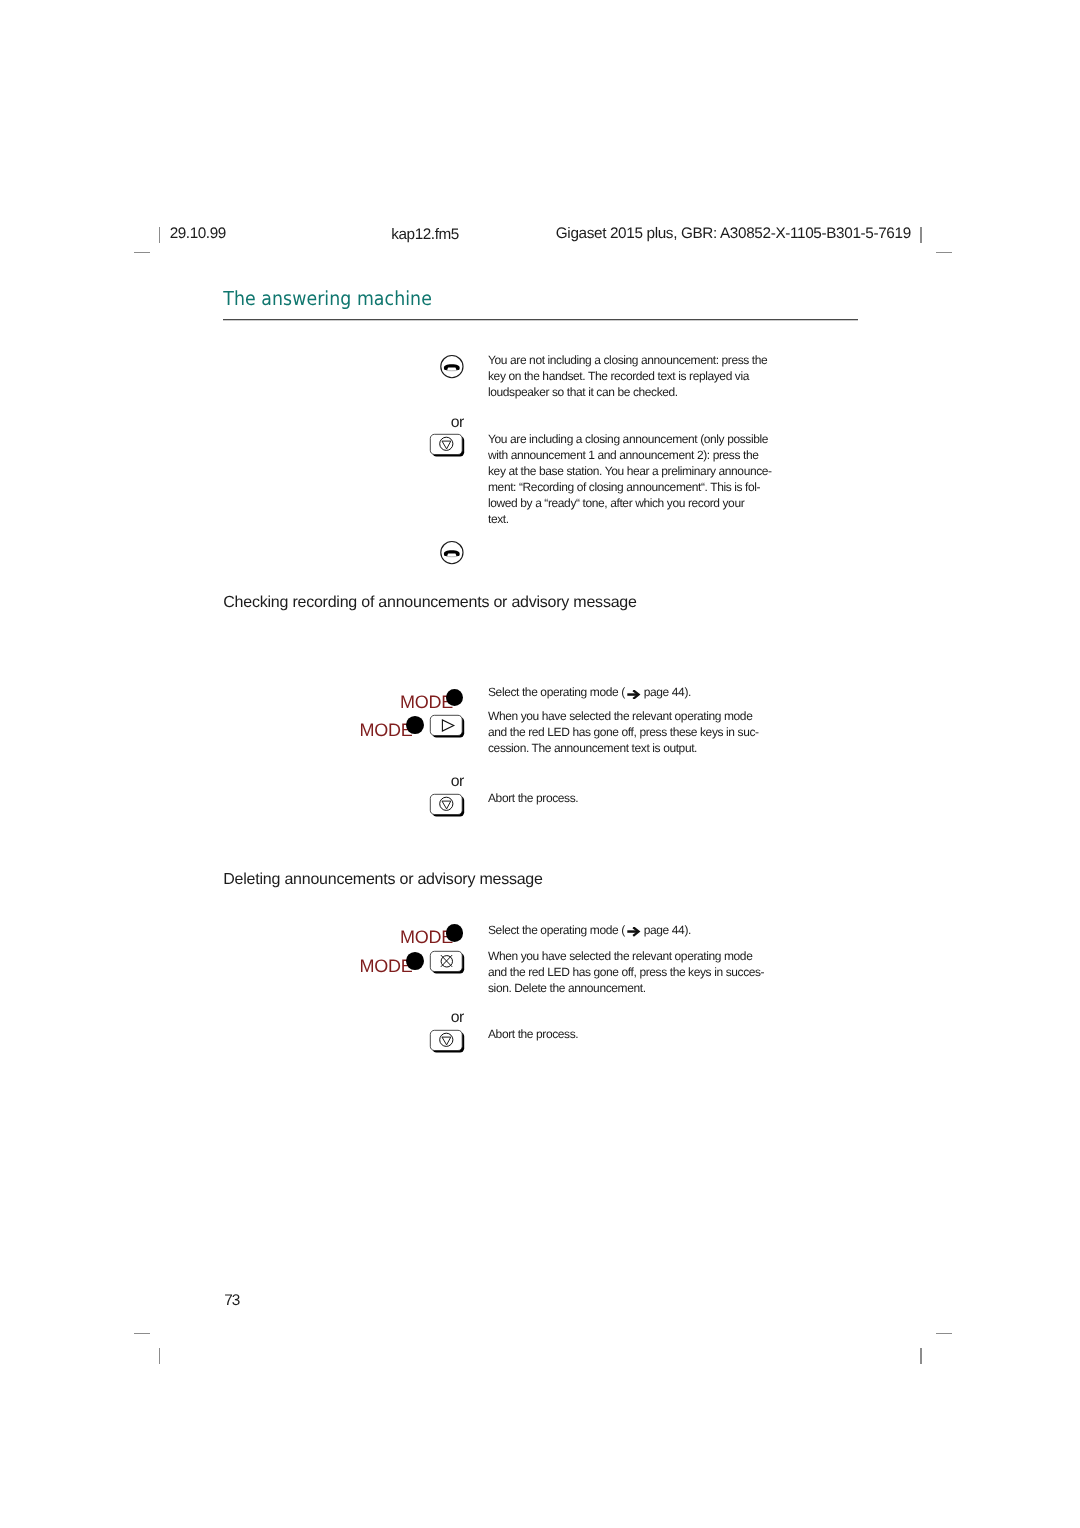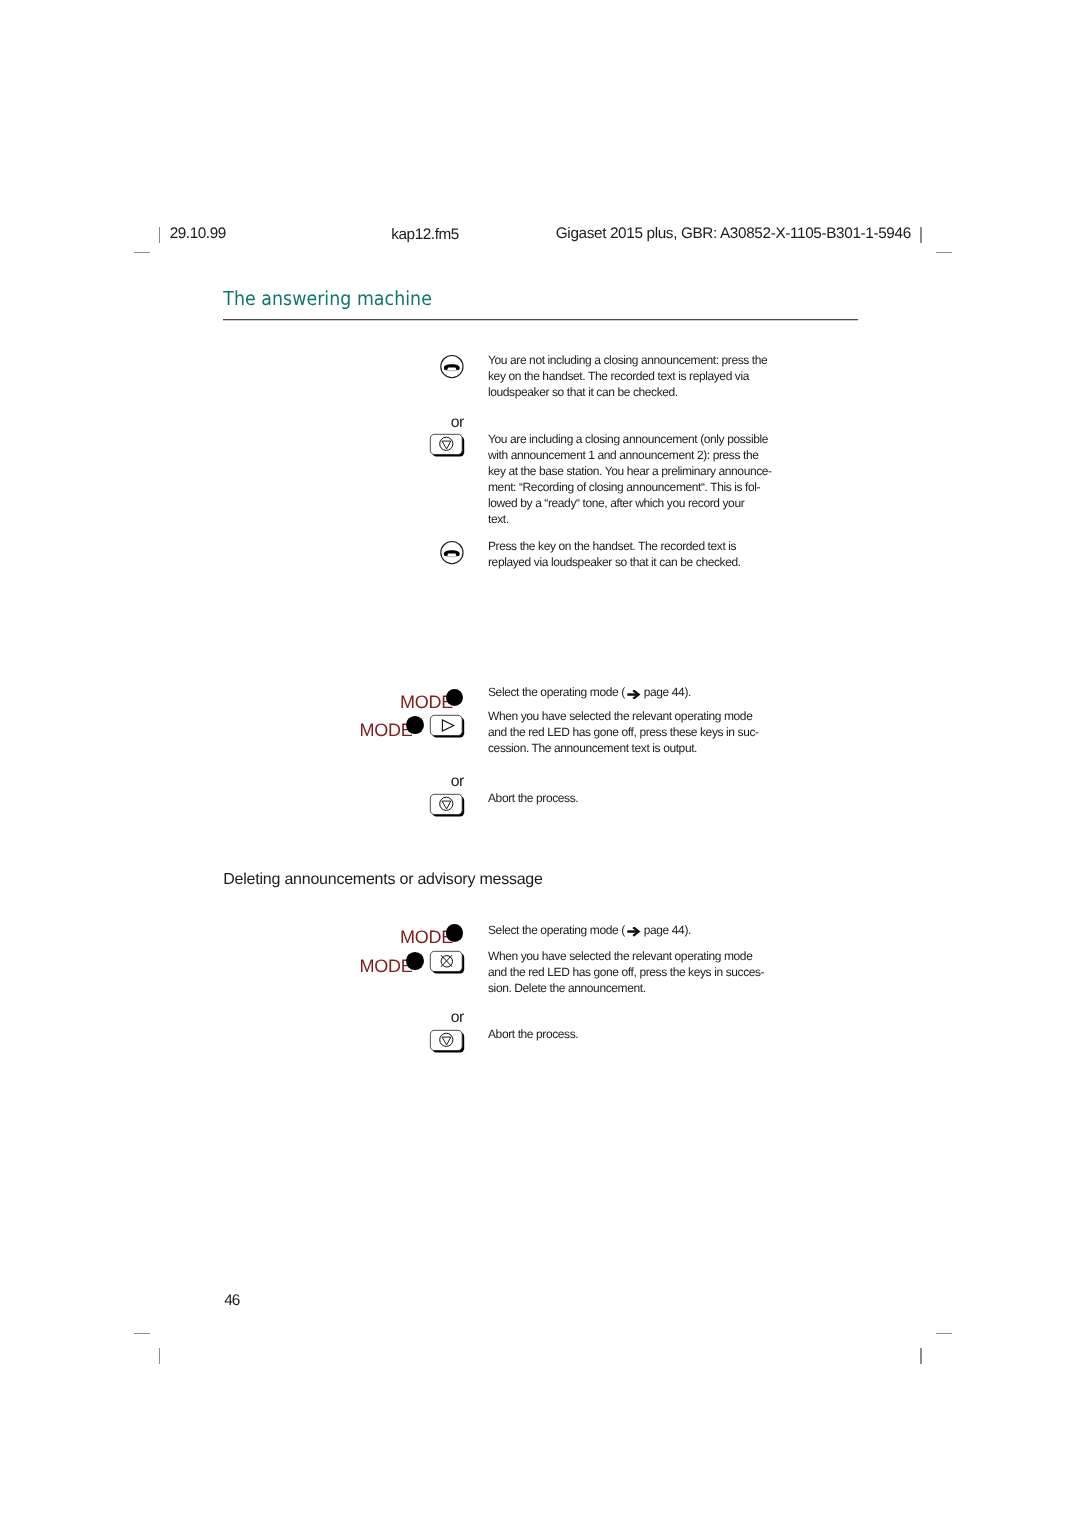--- a/index.html
+++ b/index.html
@@ -54,21 +54,21 @@
   <div class="cm cm-h" style="left:133.8px;top:222.6px;"></div>
   <div class="cm cm-v" style="left:920.4px;top:197.7px;"></div>
   <div class="cm cm-h" style="left:936px;top:222.6px;"></div>
   <div class="cm cm-h" style="left:133.8px;top:1303.6px;"></div>
   <div class="cm cm-v" style="left:159.2px;top:1319.1px;"></div>
   <div class="cm cm-h" style="left:936px;top:1303.6px;"></div>
   <div class="cm cm-v" style="left:920.4px;top:1319.1px;"></div>
 
   <div class="rh" id="rh-date">29.10.99</div>
   <div class="rh" id="rh-file">kap12.fm5</div>
-  <div class="rh" id="rh-ref">Gigaset 2015 plus, GBR: A30852-X-1105-B301-1-5946</div>
+  <div class="rh" id="rh-ref">Gigaset 2015 plus, GBR: A30852-X-1105-B301-5-7619</div>
 
   <div id="chapter-title">The answering machine</div>
   <div id="title-rule"></div>
 
   <svg class="icon" style="left:439px;top:325px;" width="26" height="26" viewBox="0 0 26 26">
     <circle cx="12.9" cy="12.6" r="11.1" fill="none" stroke="#1a1a1a" stroke-width="1.15"></circle>
     <path d="M12.8 10.3 C18.0 10.3 20.7 11.6 20.7 13.9 C20.7 15.5 20.0 16.1 18.7 16.1
              C17.5 16.1 16.9 15.6 16.9 14.7 C16.9 13.9 16.4 13.6 15.5 13.6
              L10.1 13.6 C9.2 13.6 8.7 13.9 8.7 14.7 C8.7 15.6 8.1 16.1 6.9 16.1
              C5.6 16.1 4.9 15.5 4.9 13.9 C4.9 11.6 7.6 10.3 12.8 10.3 Z" fill="#000"></path>
@@ -94,23 +94,22 @@
 text.</div>
 
   <svg class="icon" style="left:439px;top:511px;" width="26" height="26" viewBox="0 0 26 26">
     <circle cx="12.9" cy="12.6" r="11.1" fill="none" stroke="#1a1a1a" stroke-width="1.15"></circle>
     <path d="M12.8 10.3 C18.0 10.3 20.7 11.6 20.7 13.9 C20.7 15.5 20.0 16.1 18.7 16.1
              C17.5 16.1 16.9 15.6 16.9 14.7 C16.9 13.9 16.4 13.6 15.5 13.6
              L10.1 13.6 C9.2 13.6 8.7 13.9 8.7 14.7 C8.7 15.6 8.1 16.1 6.9 16.1
              C5.6 16.1 4.9 15.5 4.9 13.9 C4.9 11.6 7.6 10.3 12.8 10.3 Z" fill="#000"></path>
     <path d="M6.9 16.25 C9.0 16.9 16.6 16.9 18.7 16.25" fill="none" stroke="#9a9a9a" stroke-width="0.7"></path>
   </svg>
-  <div class="txt" style="top:509.0px;">Press the key on the handset. The recorded text is
-replayed via loudspeaker so that it can be checked.</div>
 
+  <div class="sub-h" style="top:564.5px;">Checking recording of announcements or advisory message</div>
 
   <div class="modelabel" style="left:400px;top:662.5px;">MODE</div>
   <div class="led" style="left:445.6px;top:659.5px;width:17.8px;height:17.8px;"></div>
   <div class="txt" style="top:655.0px;"><span>Select the operating mode (</span><svg class="arrow-glyph" width="13.4" height="9.6" viewBox="0 0 13.4 9.6">
         <path d="M0.3 4.55 L11.0 4.55" fill="none" stroke="#111111" stroke-width="2.5" stroke-linecap="butt"></path>
         <path d="M6.2 0.25 L11.6 4.55 L6.2 8.85" fill="none" stroke="#111111" stroke-width="2.3" stroke-linejoin="miter" stroke-linecap="butt"></path>
       </svg><span> page 44).</span></div>
 
   <div class="modelabel" style="left:359.6px;top:690.8px;">MODE</div>
   <div class="led" style="left:405.9px;top:687.2px;width:17.8px;height:17.8px;"></div>
@@ -155,15 +154,15 @@
 
   <div class="orlabel" style="left:450.8px;top:980.4px;">or</div>
   <svg class="icon" style="left:429px;top:999px;" width="38" height="26" viewBox="0 0 38 26">
     <rect x="3.3" y="4.3" width="31.9" height="20.2" rx="4.2" ry="4.2" fill="#000"></rect>
     <rect x="1.3" y="2.3" width="31.9" height="20.2" rx="4.2" ry="4.2" fill="#fff" stroke="#2b2b2b" stroke-width="0.85"></rect>
     <circle cx="17.3" cy="11.8" r="6.6" fill="none" stroke="#111" stroke-width="1"></circle>
     <path d="M13.0 9.1 L21.8 9.1 L17.6 16.9 Z" fill="none" stroke="#111" stroke-width="0.95"></path>
   </svg>
   <div class="txt" style="top:997.0px;">Abort the process.</div>
 
-  <div id="page-number">46</div>
+  <div id="page-number">73</div>
 
 </div>
 
 </body></html>

